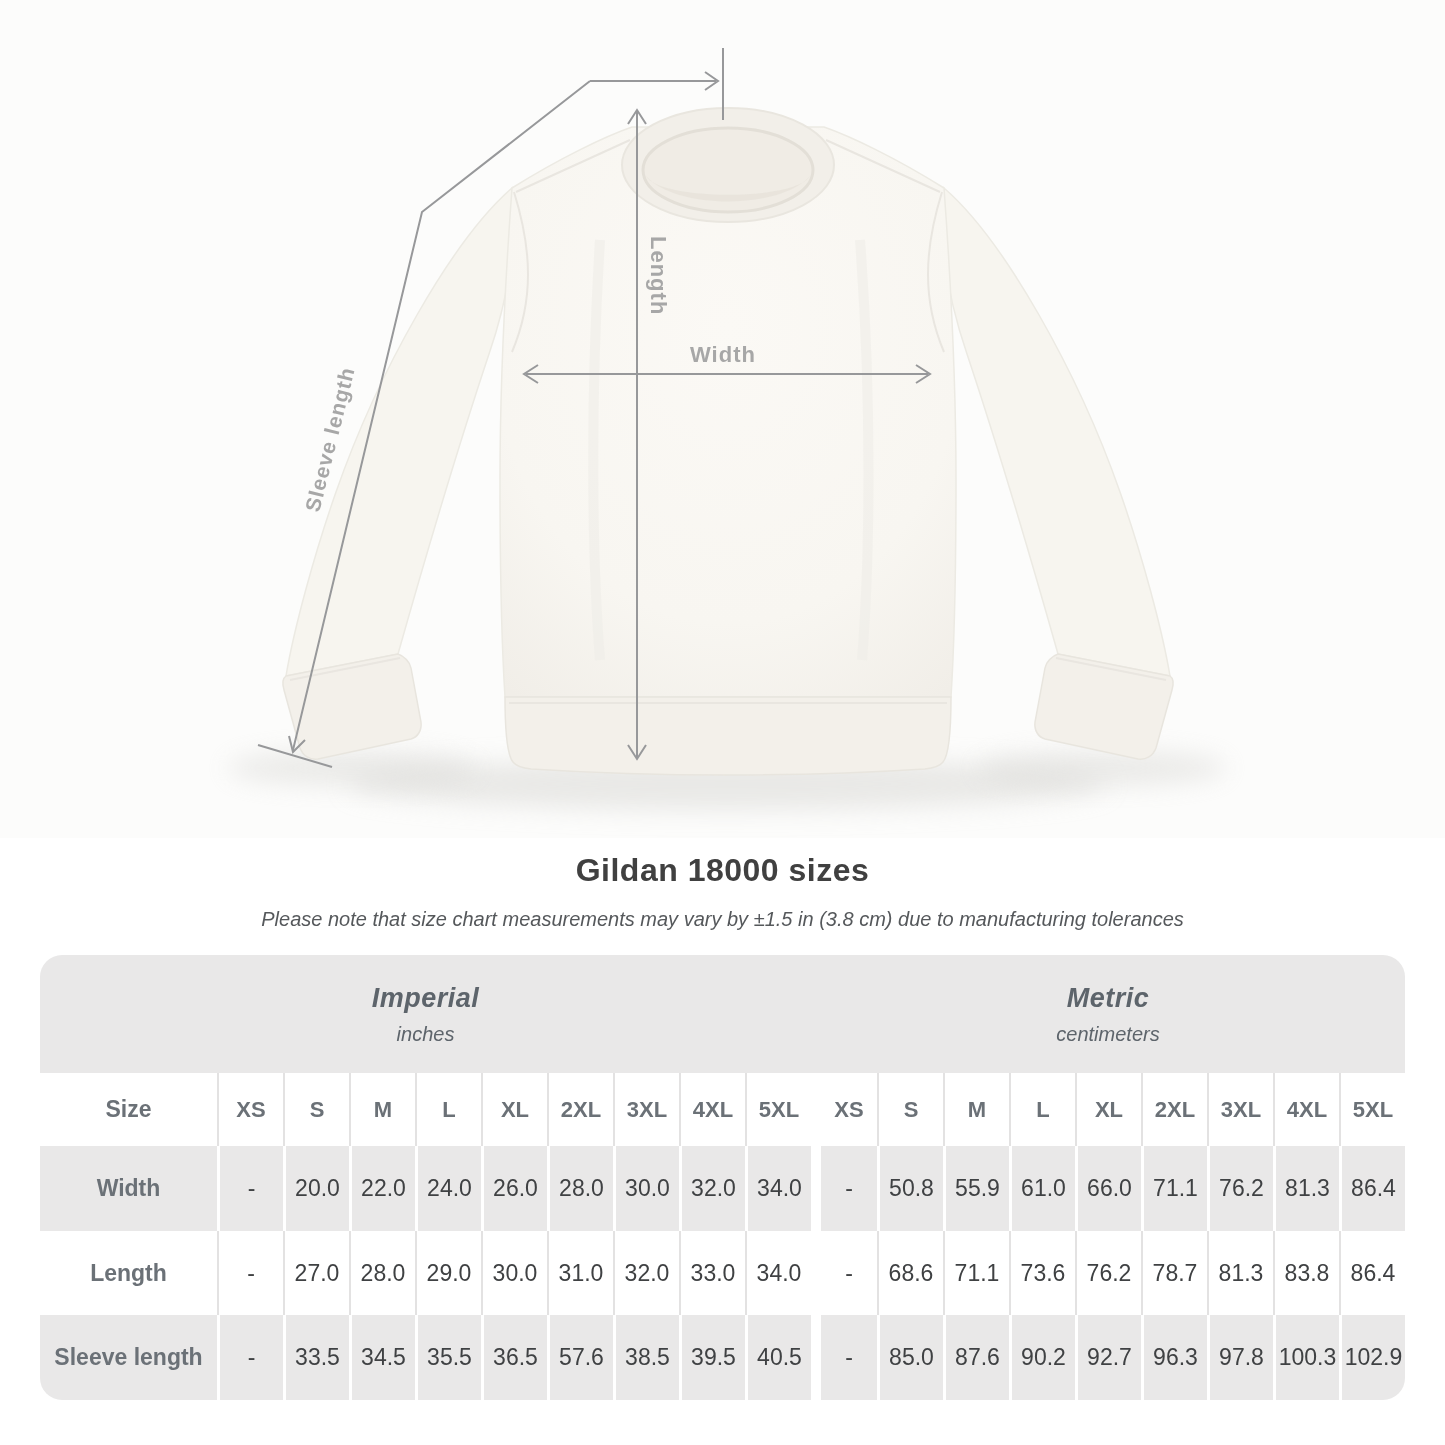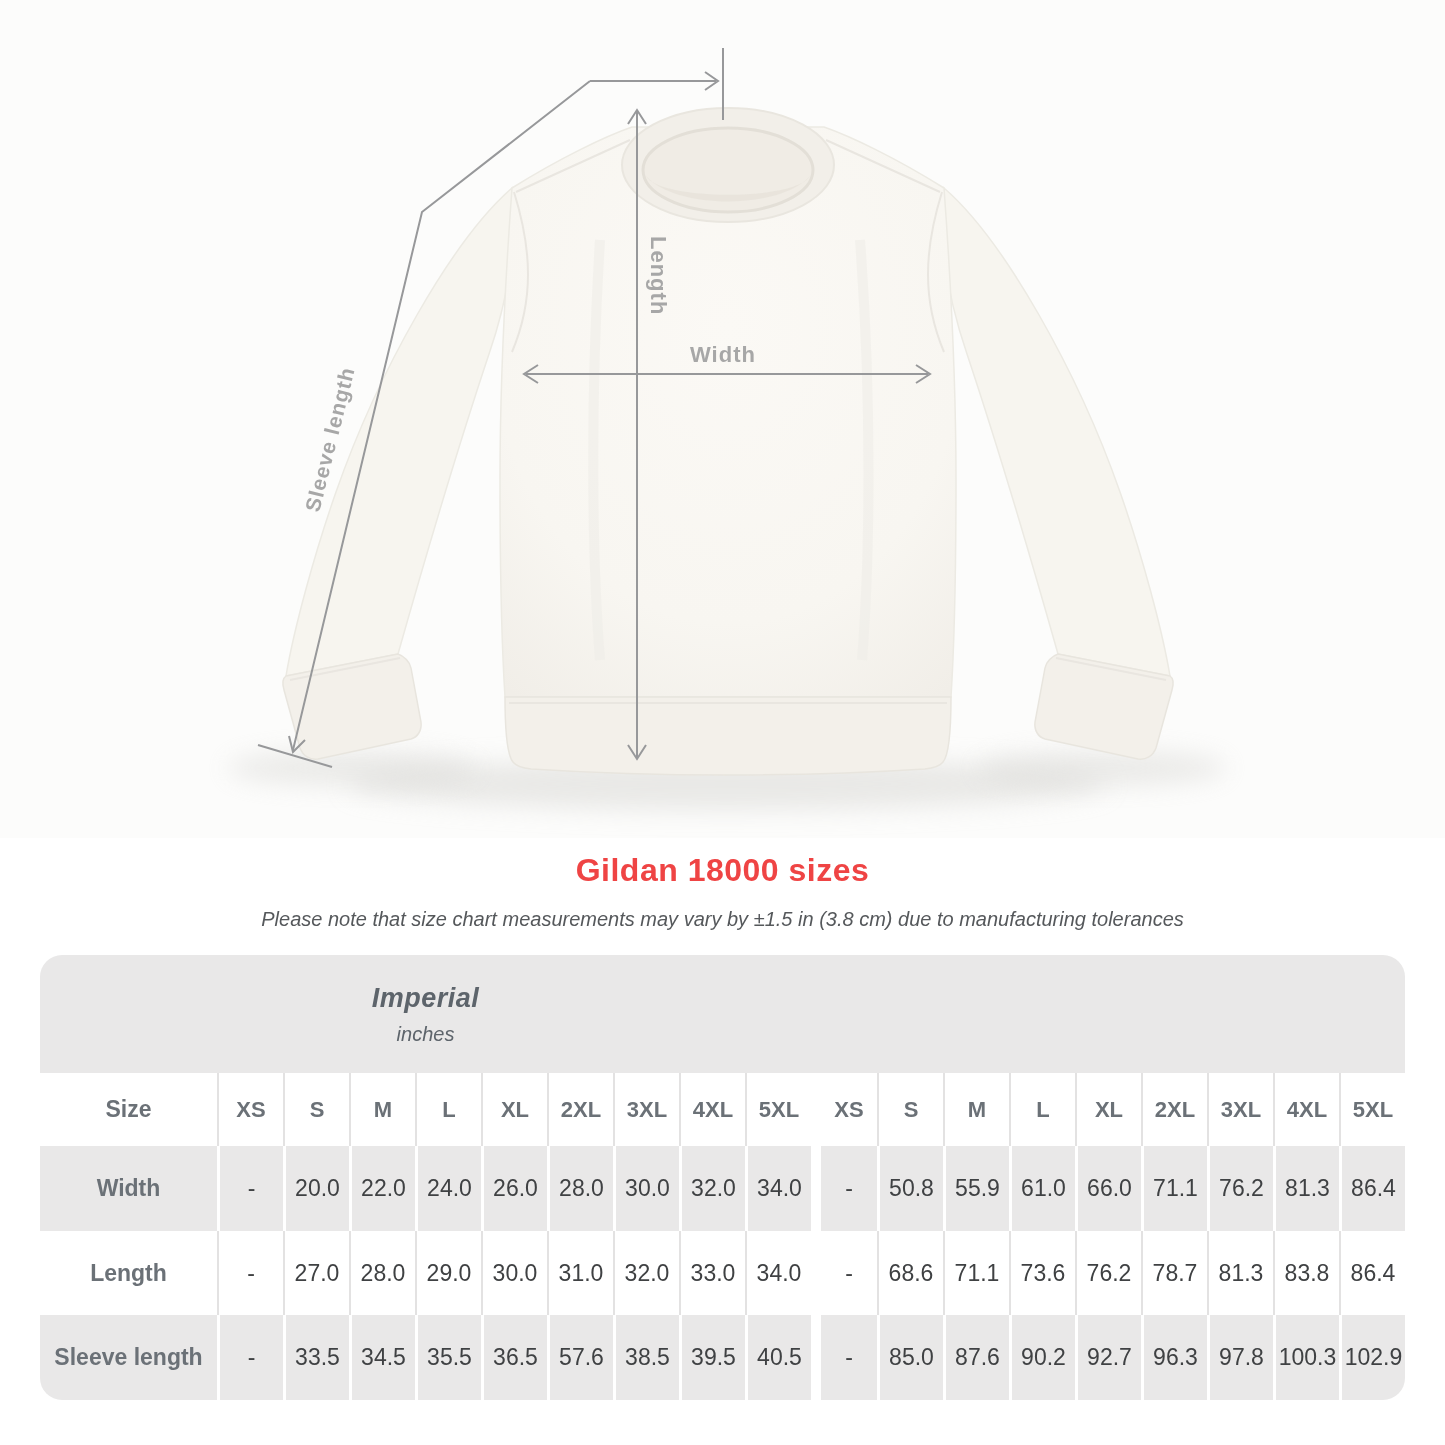--- a/index.html
+++ b/index.html
@@ -1,21 +1,21 @@
 <!DOCTYPE html>
 <html><head>
 <meta charset="utf-8">
 <style>
   html,body{margin:0;padding:0;}
   body{
     width:1445px;height:1445px;background:#ffffff;overflow:hidden;
     font-family:"Liberation Sans","DejaVu Sans",sans-serif;
   }
   .fig{width:1445px;height:838px;display:block;}
-  .title{margin:14px 0 0;text-align:center;font-size:32px;font-weight:bold;color:#ef4444;letter-spacing:.5px;}
+  .title{margin:14px 0 0;text-align:center;font-size:32px;font-weight:bold;color:#404040;letter-spacing:.5px;}
   .note{margin:19px 0 0;text-align:center;font-size:20px;font-style:italic;color:#55585b;}
   .size-table{width:1365px;margin:24px auto 0;border-radius:22px;overflow:hidden;background:#ffffff;}
   .trow{display:grid;grid-template-columns:177px repeat(18,1fr);}
   .r-band{height:118px;background:#e9e8e8;}
   .band-cell{display:flex;flex-direction:column;align-items:center;justify-content:center;gap:9px;}
   .band-imperial{grid-column:1/11;}
   .band-metric{grid-column:11/20;}
   .band-label{font-size:27px;font-weight:bold;font-style:italic;color:#5d646b;letter-spacing:.5px;}
   .band-unit{font-size:20px;font-style:italic;color:#5d646b;}
   .r-head{height:73px;}
@@ -108,20 +108,24 @@
 <h1 class="title">Gildan 18000 sizes</h1>
 <p class="note">Please note that size chart measurements may vary by ±1.5 in (3.8 cm) due to manufacturing tolerances</p>
 
 <div class="size-table">
 
   <div class="trow r-band">
     <div class="band-cell band-imperial">
       <span class="band-label">Imperial</span>
       <span class="band-unit">inches</span>
     </div>
+    <div class="band-cell band-metric">
+      <span class="band-label">Metric</span>
+      <span class="band-unit">centimeters</span>
+    </div>
   </div>
 
   <div class="trow r-head r-white">
     <div class="cell rl">Size</div>
     <div class="cell hd">XS</div>
     <div class="cell hd">S</div>
     <div class="cell hd">M</div>
     <div class="cell hd">L</div>
     <div class="cell hd">XL</div>
     <div class="cell hd">2XL</div>

